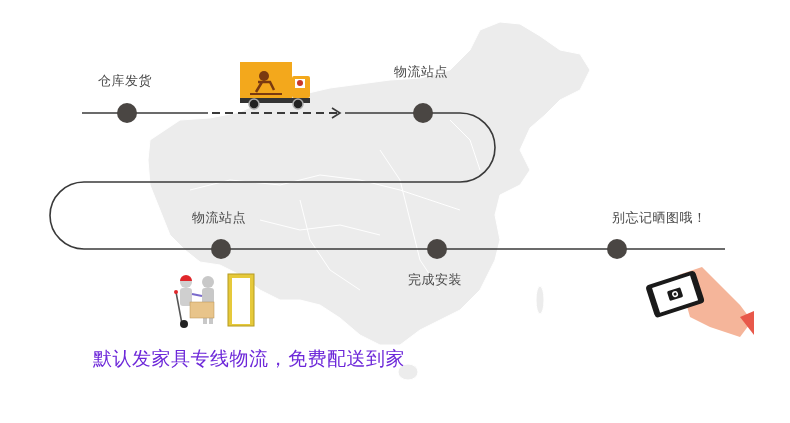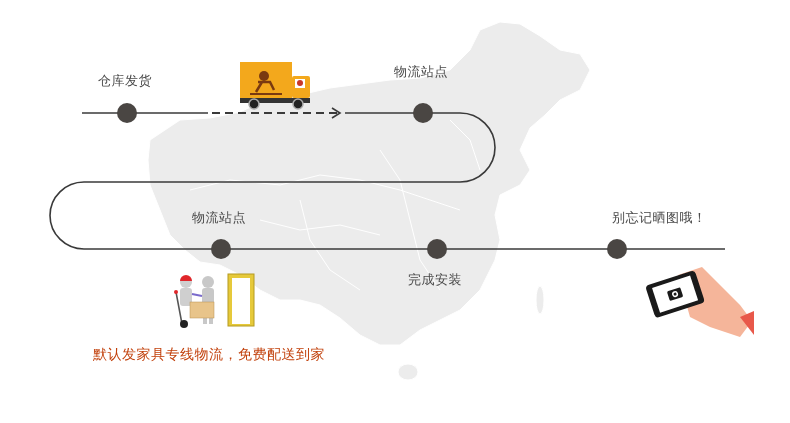--- a/index.html
+++ b/index.html
@@ -1,20 +1,20 @@
 <!DOCTYPE html>
 <html><head>
 <meta charset="utf-8">
 <style>
   html,body{margin:0;padding:0;background:#ffffff;}
   body{width:790px;height:423px;position:relative;overflow:hidden;font-family:"DejaVu Sans","Liberation Sans",sans-serif;}
   .stage{position:absolute;left:0;top:0;width:710px;height:423px;}
   svg.bg{position:absolute;left:0;top:0;}
   .label{position:absolute;font-size:13px;color:#4a4a4a;white-space:nowrap;letter-spacing:0.5px;}
-  .note{position:absolute;font-size:14px;color:#c2410c;white-space:nowrap;letter-spacing:0.5px;}
+  .note{position:absolute;font-size:19px;color:#6d28d9;white-space:nowrap;letter-spacing:0.5px;}
 </style>
 </head>
 <body>
 
 <div class="stage">
 
   <svg class="bg" width="790" height="423" viewBox="0 0 790 423">
 
     <g fill="#ececec" stroke="#ffffff" stroke-width="1">
       <path d="M150,140 L180,120 L210,118 L240,112 L270,98 L300,95 L330,88 L360,84 L390,80 L420,78 L450,70 L470,50 L480,30 L500,22 L520,24 L540,36 L560,50 L580,54 L590,70 L580,90 L560,100 L545,115 L530,128 L520,150 L530,170 L520,185 L500,195 L495,215 L500,240 L495,260 L480,290 L460,310 L440,320 L420,330 L400,345 L380,345 L360,335 L340,318 L320,305 L300,300 L280,300 L260,290 L240,275 L220,265 L200,262 L185,250 L170,235 L160,210 L150,185 L148,160 Z"></path>

